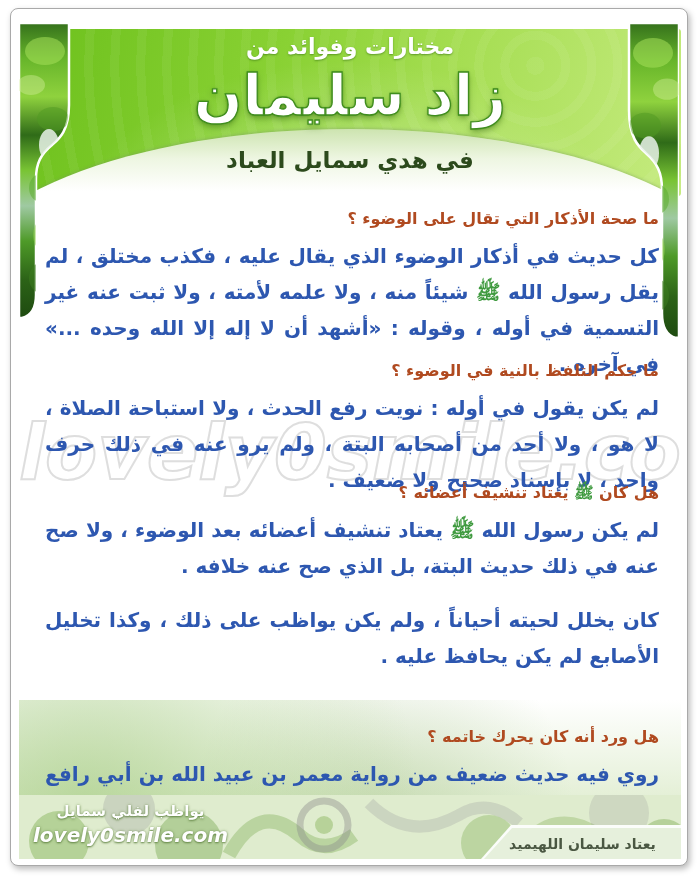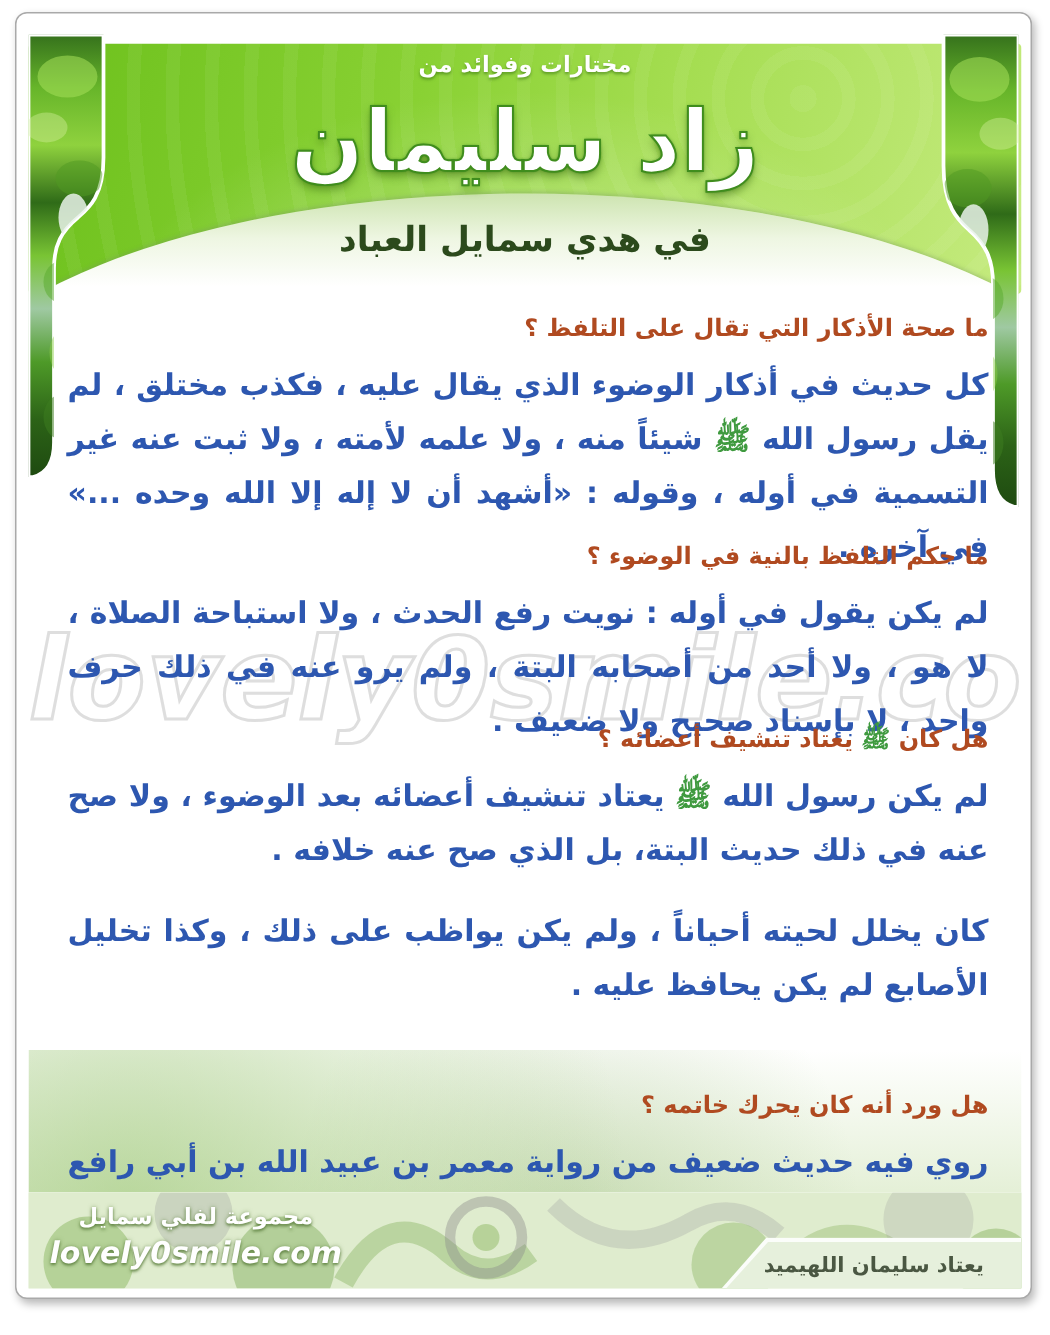--- a/index.html
+++ b/index.html
@@ -22,21 +22,21 @@
     position:absolute;left:8px;top:20px;width:662px;height:167px;
     overflow:hidden;border-radius:3px;
     background:
       radial-gradient(ellipse at 50% 125%, rgba(255,255,255,.45), rgba(255,255,255,0) 60%),
       repeating-radial-gradient(circle at 78% 22%, rgba(255,255,255,.055) 0 9px, rgba(255,255,255,0) 9px 26px),
       linear-gradient(105deg,#6cc01c 0%,#89d133 38%,#a4dd50 62%,#c6eb80 100%);
     z-index:2;
   }
   .header-topline{
     position:absolute;left:0;top:5px;width:100%;text-align:center;
-    color:#ffffff;font-size:15px;font-weight:bold;
+    color:#ffffff;font-size:22px;font-weight:bold;
     text-shadow:0 1px 2px rgba(60,120,20,.65);z-index:3;
   }
   .header-title{
     position:absolute;left:0;top:26px;width:100%;text-align:center;
     color:#ffffff;font-size:57px;font-weight:bold;line-height:80px;
     -webkit-text-stroke:1.3px #3f8d1d;
     text-shadow:0 3px 6px rgba(55,105,15,.55), 0 0 2px #2f7a14;
     z-index:3;
   }
   .silver-band{
@@ -185,21 +185,21 @@
       <ellipse cx="22" cy="255" rx="12" ry="15" fill="#3d7d1f" opacity=".5"></ellipse>
     </g>
   </svg>
 
   <div class="body-area">
     <div class="watermark">lovely0smile.com</div>
     <div class="fade-pattern"></div>
 
     <div class="content">
       <div class="sec sec-1">
-        <div class="q">ما صحة الأذكار التي تقال على التلفظ ؟</div>
+        <div class="q">ما صحة الأذكار التي تقال على الوضوء ؟</div>
         <div class="a">كل حديث في أذكار الوضوء الذي يقال عليه ، فكذب مختلق ، لم يقل رسول الله <span class="pbuh">ﷺ</span> شيئاً منه ، ولا علمه لأمته ، ولا ثبت عنه غير التسمية في أوله ، وقوله : «أشهد أن لا إله إلا الله وحده ...» في آخره .</div>
       </div>
       <div class="sec sec-2">
         <div class="q">ما حكم التلفظ بالنية في الوضوء ؟</div>
         <div class="a">لم يكن يقول في أوله : نويت رفع الحدث ، ولا استباحة الصلاة ، لا هو ، ولا أحد من أصحابه البتة ، ولم يرو عنه في ذلك حرف واحد ، لا بإسناد صحيح ولا ضعيف .</div>
       </div>
       <div class="sec sec-3">
         <div class="q">هل كان <span class="pbuh">ﷺ</span> يعتاد تنشيف أعضائه ؟</div>
         <div class="a">لم يكن رسول الله <span class="pbuh">ﷺ</span> يعتاد تنشيف أعضائه بعد الوضوء ، ولا صح عنه في ذلك حديث البتة، بل الذي صح عنه خلافه .</div>
       </div>
@@ -223,21 +223,21 @@
       <circle cx="305" cy="30" r="24" fill="none" stroke="#8a8a8a" stroke-width="7" opacity=".4"></circle>
       <circle cx="305" cy="30" r="9" fill="#9cc276" opacity=".6"></circle>
       <path d="M350,8 q40,40 90,12 q30,-18 60,8" stroke="#a0a0a0" stroke-width="12" fill="none" opacity=".3"></path>
       <circle cx="470" cy="48" r="28" fill="#88b560" opacity=".4"></circle>
       <path d="M500,55 q35,-45 80,-15" stroke="#92ba6a" stroke-width="13" fill="none" opacity=".4"></path>
       <circle cx="600" cy="18" r="30" fill="#9b9b9b" opacity=".25"></circle>
       <circle cx="645" cy="50" r="26" fill="#84b25c" opacity=".45"></circle>
       <rect width="662" height="64" fill="none"></rect>
     </svg>
     <div class="credit">
-      <div class="credit-group">مجموعة لفلي سمايل</div>
+      <div class="credit-group">يواظب لفلي سمايل</div>
       <div class="credit-site">lovely0smile.com</div>
     </div>
     <div class="author-tab">
       <div class="author-tab-inner">يعتاد سليمان اللهيميد</div>
     </div>
   </div>
 
 </div>
 
 </body></html>

